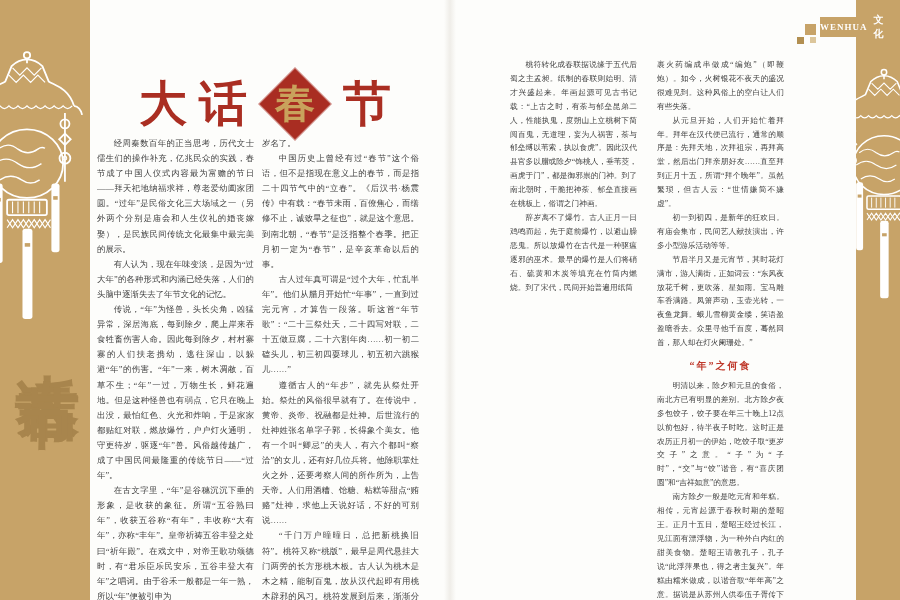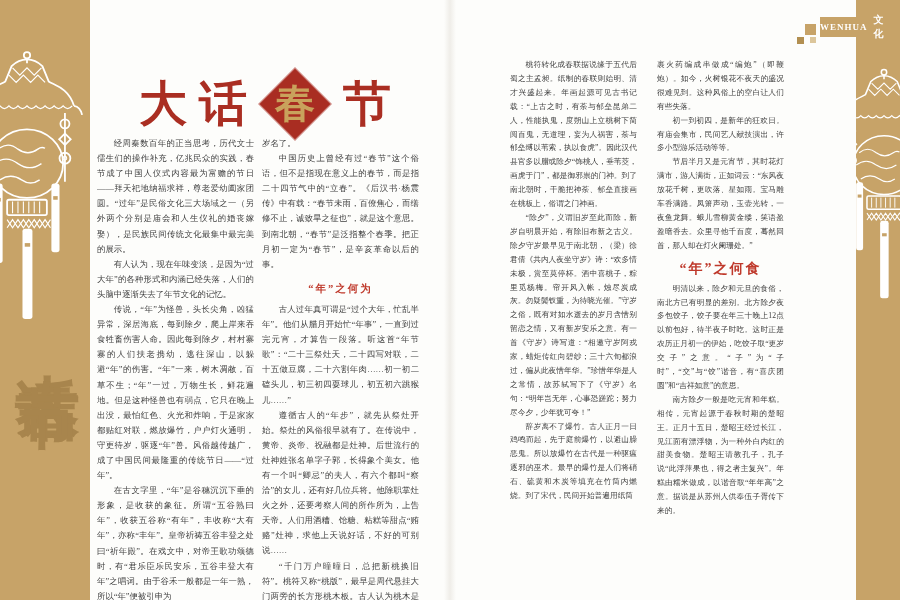--- a/index.html
+++ b/index.html
@@ -75,21 +75,21 @@
   #col2{left:262px;top:136px;}
   #col3{left:510px;top:58px;}
   #col4{left:657px;top:58px;}
   .col p{margin:0;text-indent:2em;}
   .col p.ni{text-indent:0;}
   .col-heading{
     text-align:center;color:#bf392b;font-weight:bold;
     margin:9px 0 6px 0;text-indent:0;
   }
   .col-left .col-heading{font-size:10.5px;letter-spacing:2px;}
-  .col-right .col-heading{font-size:14px;letter-spacing:2px;}
+  .col-right .col-heading{font-size:10px;letter-spacing:2px;}
 </style>
 </head>
 <body>
 
 <div class="spread">
 
   <svg width="0" height="0" style="position:absolute" aria-hidden="true">
     <defs>
       <g id="lantern" stroke="#ffffff" fill="none" stroke-width="2">
         <circle cx="60" cy="8" r="3.5"></circle>
@@ -177,32 +177,31 @@
 
   <div id="col1" class="col col-left">
       <p class="">经周秦数百年的正当思考，历代文士儒生们的操作补充，亿兆民众的实践，春节成了中国人仪式内容最为富赡的节日——拜天祀地纳福求祥，尊老爱幼阖家团圆。“过年”是民俗文化三大场域之一（另外两个分别是庙会和人生仪礼的婚丧嫁娶），是民族民间传统文化最集中最完美的展示。</p>
       <p class="">有人认为，现在年味变淡，是因为“过大年”的各种形式和内涵已经失落，人们的头脑中逐渐失去了年节文化的记忆。</p>
       <p class="">传说，“年”为怪兽，头长尖角，凶猛异常，深居海底，每到除夕，爬上岸来吞食牲畜伤害人命。因此每到除夕，村村寨寨的人们扶老携幼，逃往深山，以躲避“年”的伤害。“年”一来，树木凋敝，百草不生；“年”一过，万物生长，鲜花遍地。但是这种怪兽也有弱点，它只在晚上出没，最怕红色、火光和炸响，于是家家都贴红对联，燃放爆竹，户户灯火通明，守更待岁，驱逐“年”兽。风俗越传越广，成了中国民间最隆重的传统节日——“过年”。</p>
       <p class="">在古文字里，“年”是谷穗沉沉下垂的形象，是收获的象征。所谓“五谷熟曰年”，收获五谷称“有年”，丰收称“大有年”，亦称“丰年”。皇帝祈祷五谷丰登之处曰“祈年殿”。在戏文中，对帝王歌功颂德时，有“君乐臣乐民安乐，五谷丰登大有年”之唱词。由于谷禾一般都是一年一熟，所以“年”便被引申为</p>
     </div>
   <div id="col2" class="col col-left">
       <p class="ni">岁名了。</p>
       <p class="">中国历史上曾经有过“春节”这个俗语，但不是指现在意义上的春节，而是指二十四节气中的“立春”。《后汉书·杨震传》中有载：“春节未雨，百僚焦心，而缮修不止，诚致旱之征也”，就是这个意思。到南北朝，“春节”是泛指整个春季。把正月初一定为“春节”，是辛亥革命以后的事。</p>
-      <div class="col-heading">“年”之何为</div>
       <p class="">古人过年真可谓是“过个大年，忙乱半年”。他们从腊月开始忙“年事”，一直到过完元宵，才算告一段落。听这首“年节歌”：“二十三祭灶天，二十四写对联，二十五做豆腐，二十六割年肉……初一初二磕头儿，初三初四耍球儿，初五初六跳猴儿……”</p>
       <p class="">遵循古人的“年步”，就先从祭灶开始。祭灶的风俗很早就有了。在传说中，黄帝、炎帝、祝融都是灶神。后世流行的灶神姓张名单字子郭，长得象个美女。他有一个叫“卿忌”的夫人，有六个都叫“察洽”的女儿，还有好几位兵将。他除职掌灶火之外，还要考察人间的所作所为，上告天帝。人们用酒糟、饴糖、粘糕等甜点“贿赂”灶神，求他上天说好话，不好的可别说……</p>
       <p class="">“千门万户曈曈日，总把新桃换旧符”。桃符又称“桃版”，最早是周代悬挂大门两旁的长方形桃木板。古人认为桃木是木之精，能制百鬼，故从汉代起即有用桃木辟邪的风习。桃符发展到后来，渐渐分化成春</p>
     </div>
   <div id="col3" class="col col-right">
       <p class="">桃符转化成春联据说缘于五代后蜀之主孟昶。纸制的春联则始明、清才兴盛起来。年画起源可见古书记载：“上古之时，有荼与郁垒昆弟二人，性能执鬼，度朔山上立桃树下简阅百鬼，无道理，妄为人祸害，荼与郁垒缚以苇索，执以食虎”。因此汉代县官多以腊或除夕“饰桃人，垂苇茭，画虎于门”，都是御邪祟的门神。到了南北朝时，干脆把神荼、郁垒直接画在桃板上，俗谓之门神画。</p>
-      <p class="">“除夕”，义谓旧岁至此而除，新岁自明晨开始，有除旧布新之古义。除夕守岁最早见于南北朝，（梁）徐君倩《共内人夜坐守岁》诗：“欢多情未极，赏至莫停杯。酒中喜桃子，粽里觅杨梅。帘开风入帐，烛尽炭成灰。勿疑鬓钗重，为待晓光催。”守岁之俗，既有对如水逝去的岁月含惜别留恋之情，又有新岁安乐之意。有一首《守岁》诗写道：“相邀守岁阿戎家，蜡炬传红向碧纱；三十六旬都浪过，偏从此夜惜年华。”珍惜年华是人之常情，故苏轼写下了《守岁》名句：“明年岂无年，心事恐蹉跎；努力尽今夕，少年犹可夸！”</p>
       <p class="">辞岁离不了爆竹。古人正月一日鸡鸣而起，先于庭前爆竹，以避山臊恶鬼。所以放爆竹在古代是一种驱瘟逐邪的巫术。最早的爆竹是人们将硝石、硫黄和木炭等填充在竹筒内燃烧。到了宋代，民间开始普遍用纸筒</p>
     </div>
   <div id="col4" class="col col-right">
       <p class="ni">裹火药编成串做成“编炮”（即鞭炮）。如今，火树银花不夜天的盛况很难见到。这种风俗上的空白让人们有些失落。</p>
+      <p class="">从元旦开始，人们开始忙着拜年。拜年在汉代便已流行，通常的顺序是：先拜天地，次拜祖宗，再拜高堂，然后出门拜亲朋好友……直至拜到正月十五，所谓“拜个晚年”。虽然繁琐，但古人云：“世情嫌简不嫌虚”。</p>
       <p class="">初一到初四，是新年的狂欢日。有庙会集市，民间艺人献技演出，许多小型游乐活动等等。</p>
       <p class="">节后半月又是元宵节，其时花灯满市，游人满街，正如词云：“东风夜放花千树，更吹落、星如雨。宝马雕车香满路。凤箫声动，玉壶光转，一夜鱼龙舞。蛾儿雪柳黄金缕，笑语盈盈暗香去。众里寻他千百度，蓦然回首，那人却在灯火阑珊处。”</p>
       <div class="col-heading">“年”之何食</div>
       <p class="">明清以来，除夕和元旦的食俗，南北方已有明显的差别。北方除夕夜多包饺子，饺子要在年三十晚上12点以前包好，待半夜子时吃。这时正是农历正月初一的伊始，吃饺子取“更岁交子”之意。“子”为“子时”，“交”与“饺”谐音，有“喜庆团圆”和“吉祥如意”的意思。</p>
       <p class="">南方除夕一般是吃元宵和年糕。相传，元宵起源于春秋时期的楚昭王。正月十五日，楚昭王经过长江，见江面有漂浮物，为一种外白内红的甜美食物。楚昭王请教孔子，孔子说“此浮萍果也，得之者主复兴”。年糕由糯米做成，以谐音取“年年高”之意。据说是从苏州人供奉伍子胥传下来的。</p>
     </div>
 
 </div>
 
 </body></html>

